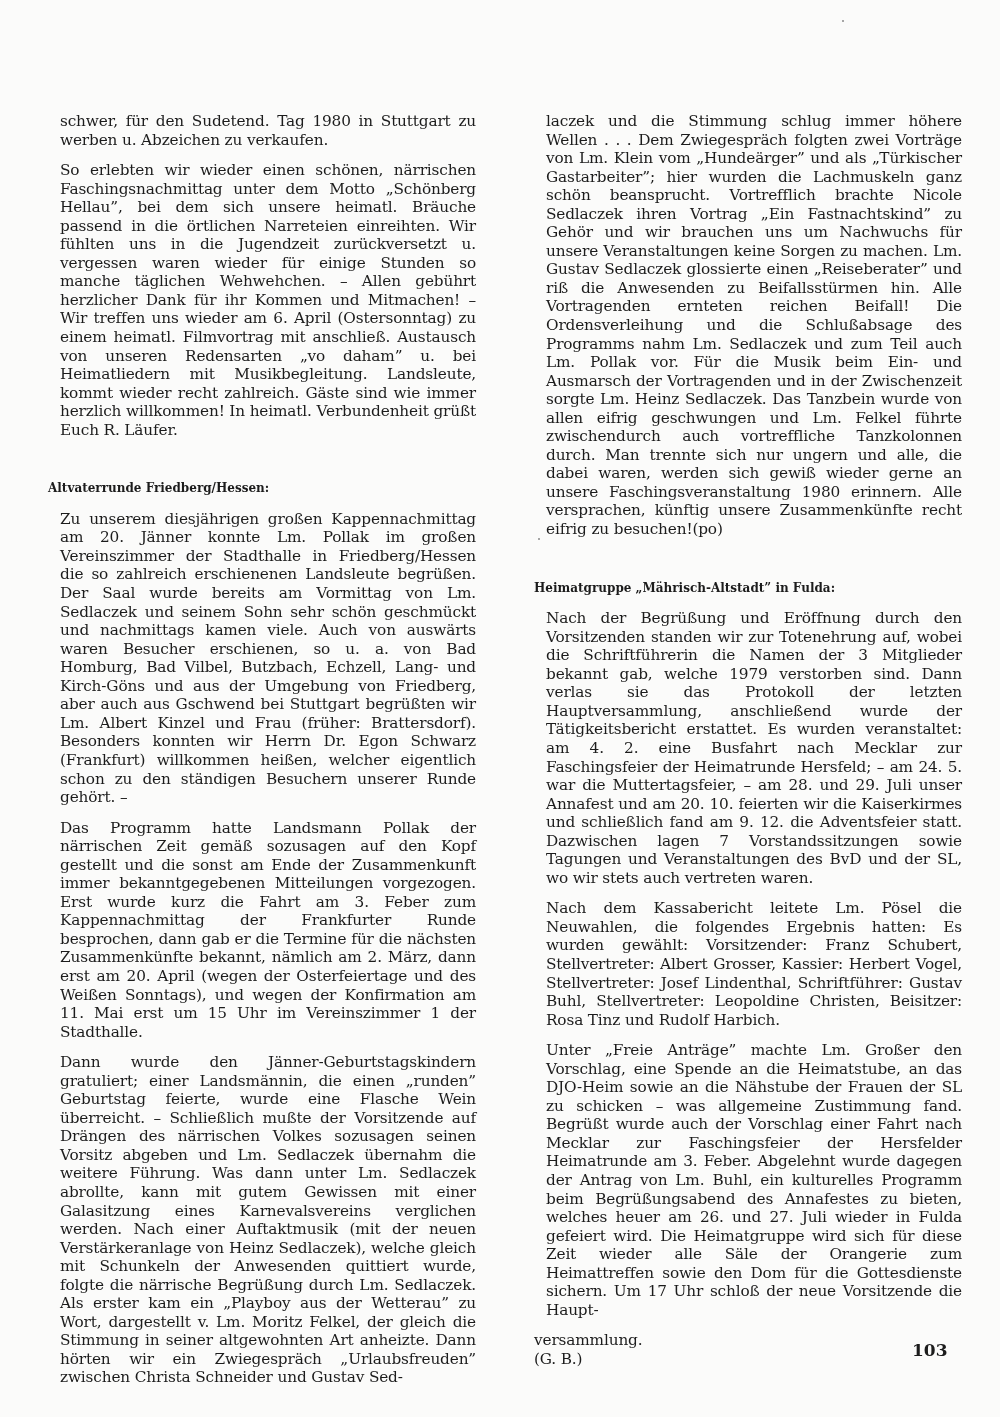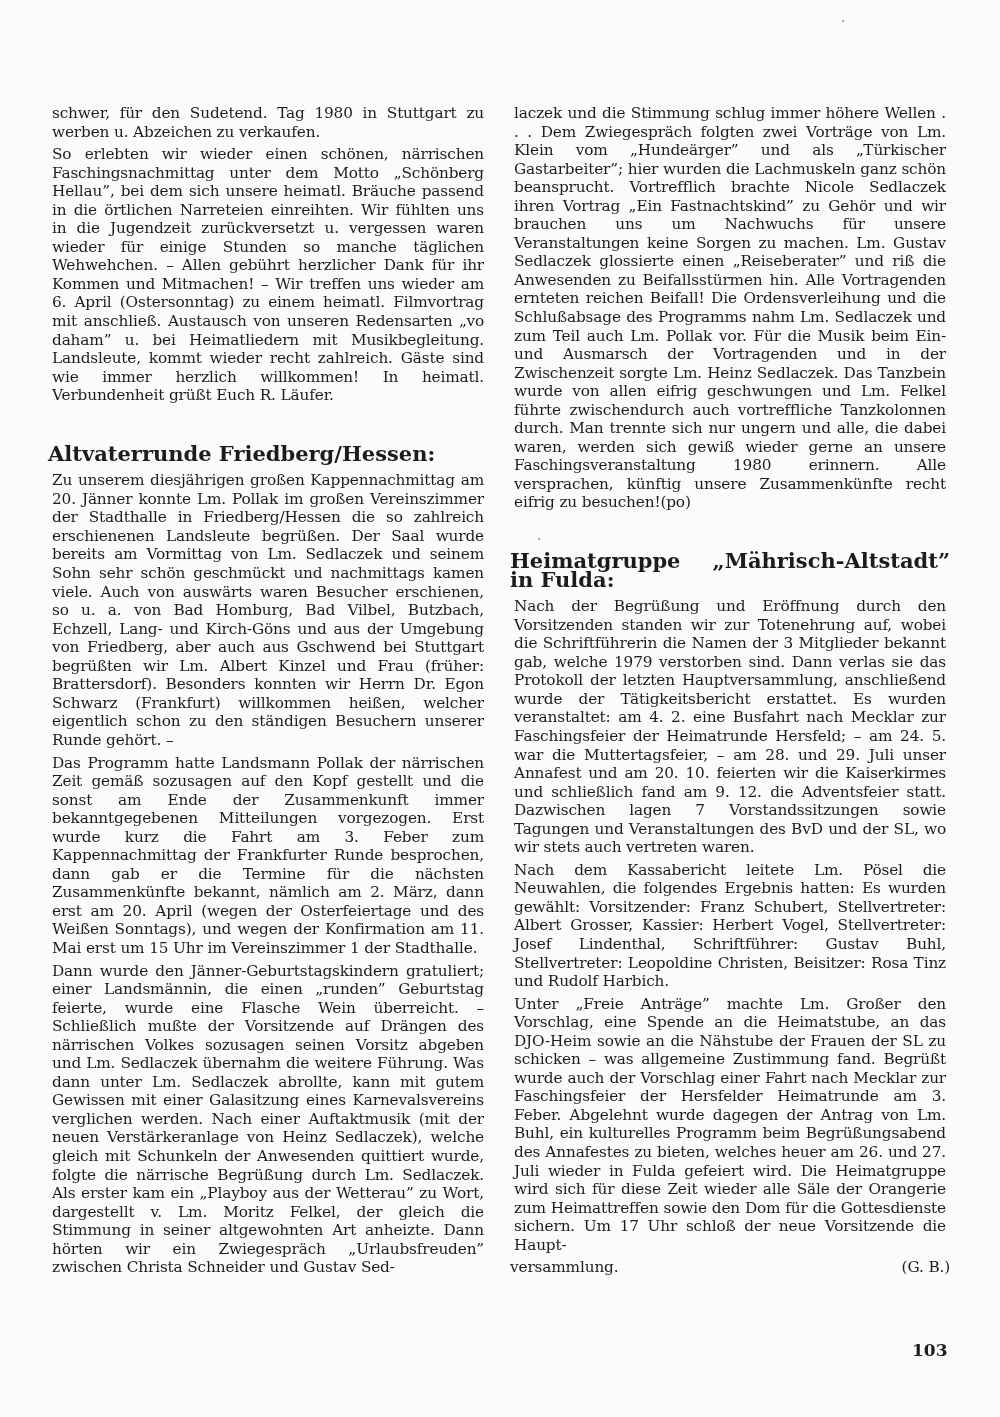--- a/index.html
+++ b/index.html
@@ -25,32 +25,33 @@
       position: absolute;
       top: 100px;
       width: 440px;
       font-size: 15.3px;
       line-height: 18.55px;
       text-align: justify;
       hyphens: manual;
       letter-spacing: -0.15px;
     }
     .col-left { left: 48px; }
-    .col-right { left: 510px; }
-    .para { margin: 4px; }
+    .col-right { left: 534px; }
+    .para { margin: 12px; }
     .heading {
       font-weight: bold;
       margin: 24px 0 8px 0;
-      font-size: 21px;
+      font-size: 12px;
       letter-spacing: 0;
     }
     b { font-weight: normal; }
     .sig-line {
       display: flex;
       justify-content: space-between;
+      flex-direction: column;
     }
     .page-number {
       position: absolute;
       left: 912px;
       top: 1340px;
       font-size: 17px;
       font-weight: bold;
       color: #1c1c1c;
     }
     .speck {

